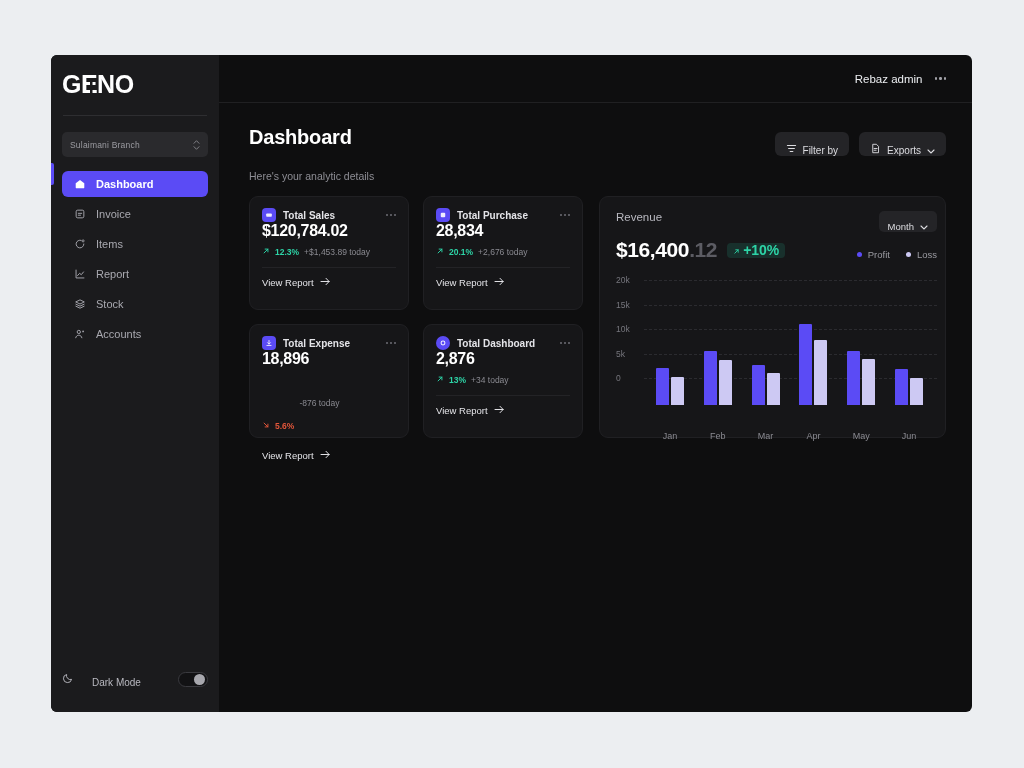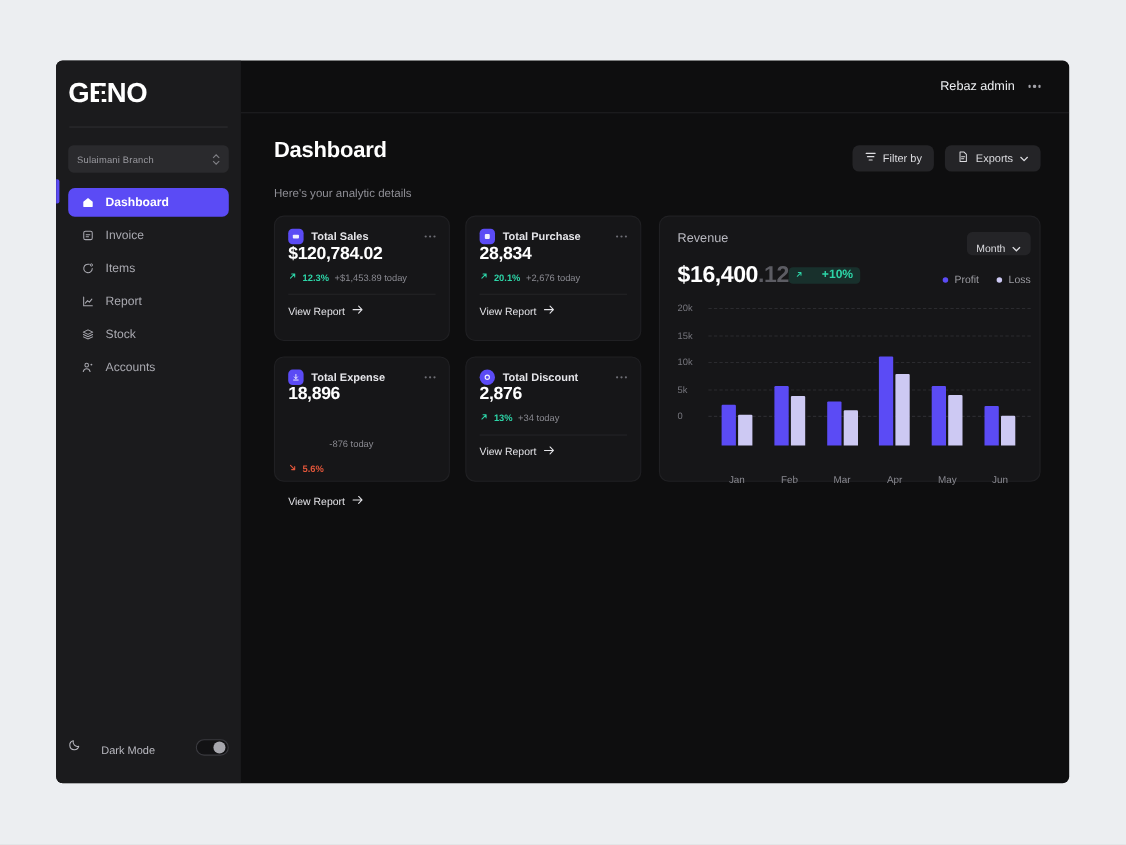--- a/index.html
+++ b/index.html
@@ -87,21 +87,21 @@
   .dots i{ width:2.5px; height:2.5px; border-radius:50%; background:#a2a2a8; display:block; }
   .page-head{
     display:flex; align-items:flex-start;
     padding:23px 26px 0 30px;
   }
   .page-title{ font-size:20px; font-weight:bold; color:#fff; letter-spacing:-.2px; }
   .page-sub{ font-size:10.5px; color:#8e8e95; margin-top:21px; }
   .head-actions{ margin-left:auto; display:flex; gap:10px; padding-top:6px; }
   .btn{
     height:24px; background:#242427; border-radius:6px;
-    display:flex; align-items:center; gap:6px;
+    display:flex; align-items:flex-end; gap:6px;
     padding:0 11px; cursor:pointer;
     font-size:10px; color:#dcdce0;
   }
   .content{ padding:14px 26px 0 30px; display:flex; gap:16px; }
   .cards-grid{
     display:grid;
     grid-template-columns:160px 160px;
     grid-auto-rows:114px;
     gap:14px;
   }
@@ -140,24 +140,24 @@
   .chart-label{ font-size:11.5px; color:#b9b9c0; }
   .period{
     margin-left:auto; height:21px; background:#242427; border-radius:5px;
     display:flex; align-items:flex-end; gap:6px; padding:0 9px; cursor:pointer;
     font-size:9.5px; color:#dcdce0;
   }
   .chart-amount-row{ display:flex; align-items:center; margin-top:6px; }
   .amount{ font-size:21px; font-weight:bold; color:#fff; letter-spacing:-.4px; }
   .amount .cents{ color:#5c5c63; }
   .badge{
-    height:15px; border-radius:4px;
+    margin-left:10px; height:15px; border-radius:4px;
     background:rgba(45,212,167,.14);
-    display:flex; align-items:center; gap:17px; padding:0 6px;
-    font-size:11px; font-weight:bold; color:#2dd4a7;
+    display:flex; align-items:center; gap:3px; padding:0 6px;
+    font-size:14px; font-weight:bold; color:#2dd4a7;
   }
   .legend{ margin-left:auto; display:flex; gap:16px; align-items:center; padding-top:8px; }
   .lg{ display:flex; align-items:center; gap:6px; font-size:9.5px; color:#9b9ba1; }
   .lg i{ width:5px; height:5px; border-radius:50%; display:block; }
   .plot{ flex:1; position:relative; margin-top:18px; }
   .grid-row{
     position:absolute; left:0; right:0; height:0;
     border-top:1px dashed #2b2b2f;
   }
   .ytick{
@@ -430,21 +430,21 @@
           </div>
         </div>
 
         <div class="card">
           <div class="card-head">
             <span class="card-ic round">
               <svg width="8" height="8" viewBox="0 0 10 10">
                   <circle cx="5" cy="5" r="2.4" fill="none" stroke="#fff" stroke-width="1.3" opacity=".92"></circle>
                 </svg>
             </span>
-            <span class="card-title">Total Discount</span>
+            <span class="card-title">Total Dashboard</span>
             <span class="card-dots">
                 <i></i>
                 <i></i>
                 <i></i>
               </span>
           </div>
           <div class="card-value">2,876</div>
           <div class="card-delta">
             <span class="up">
               <svg width="8" height="8" viewBox="0 0 10 10">

